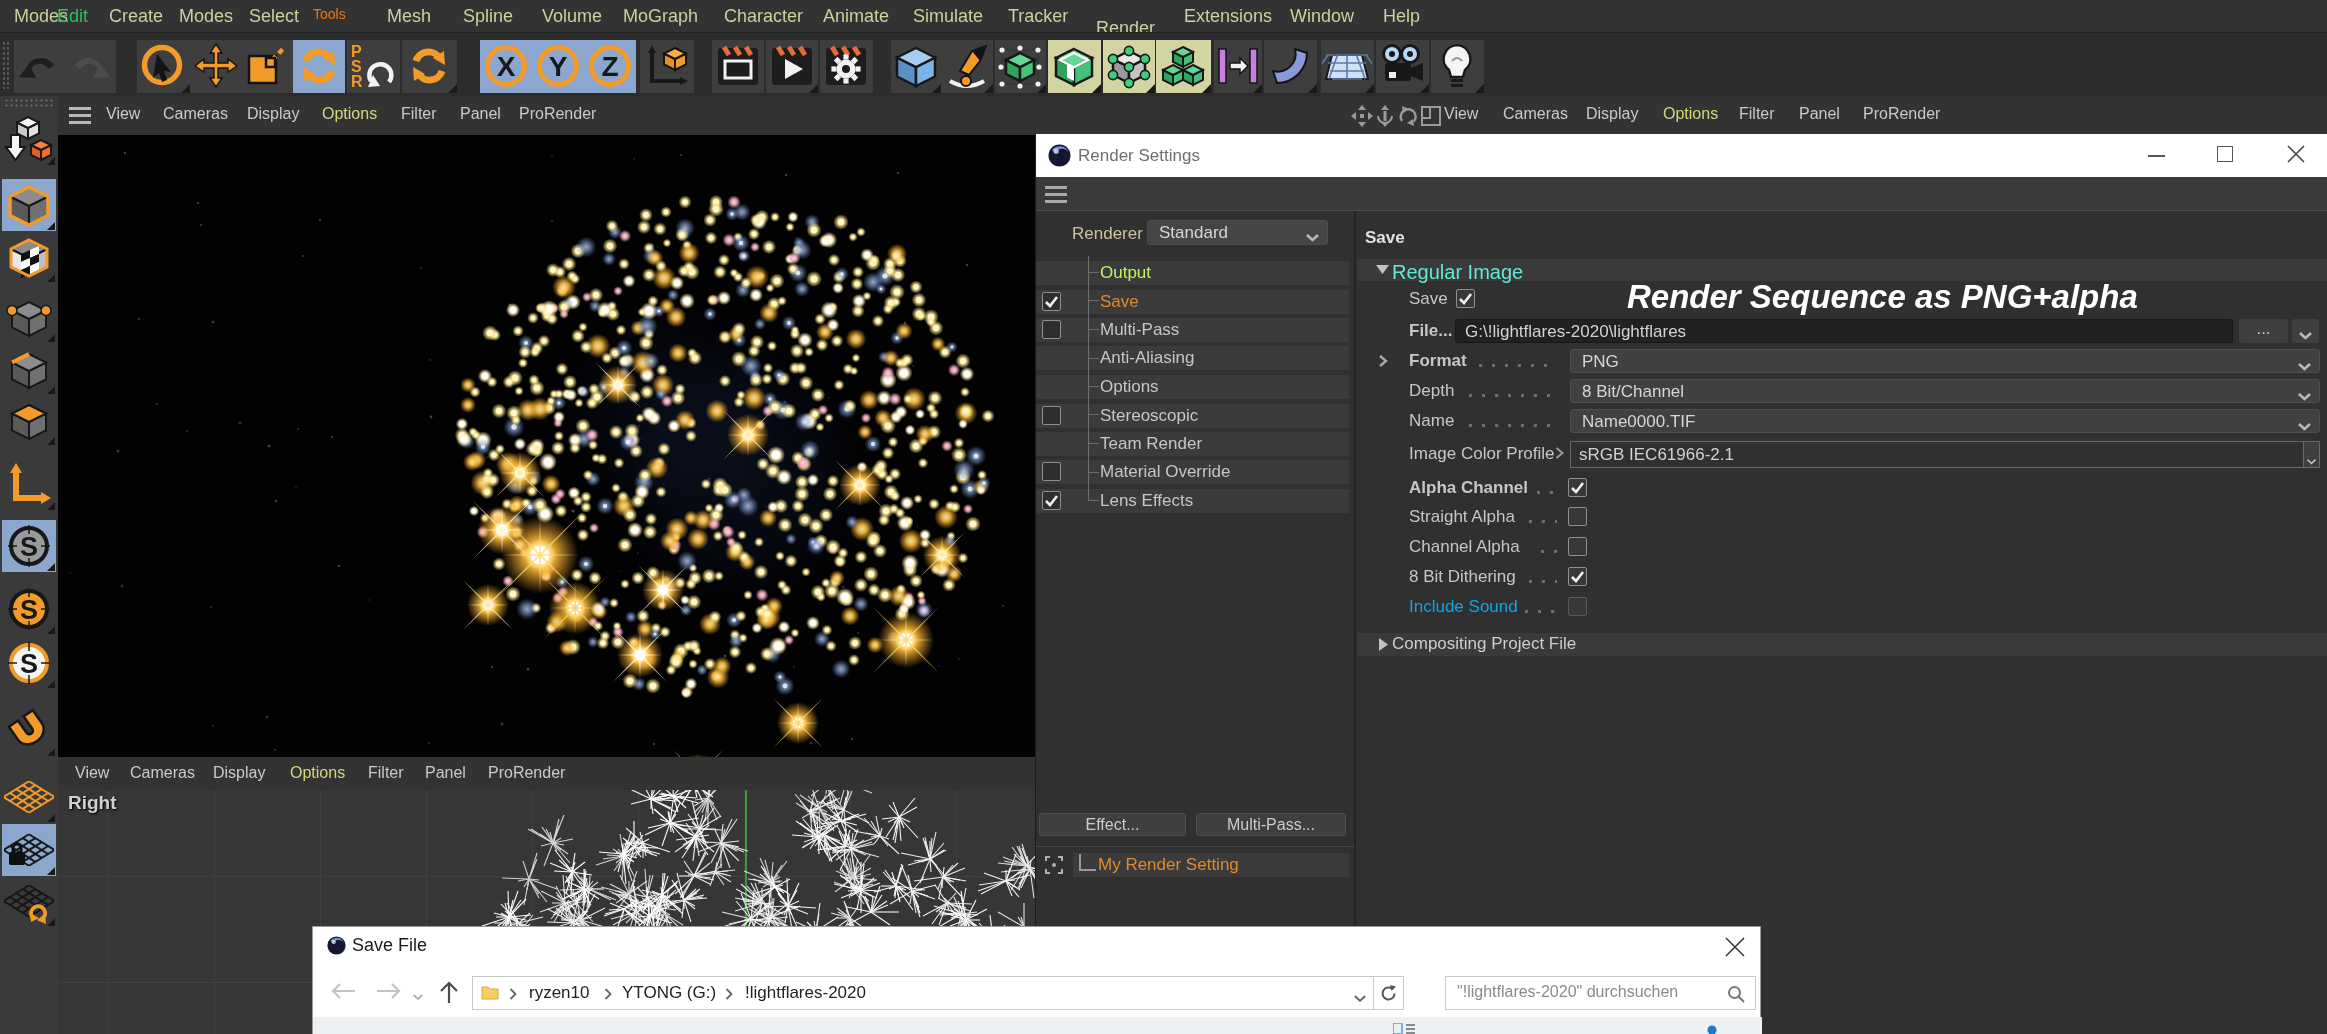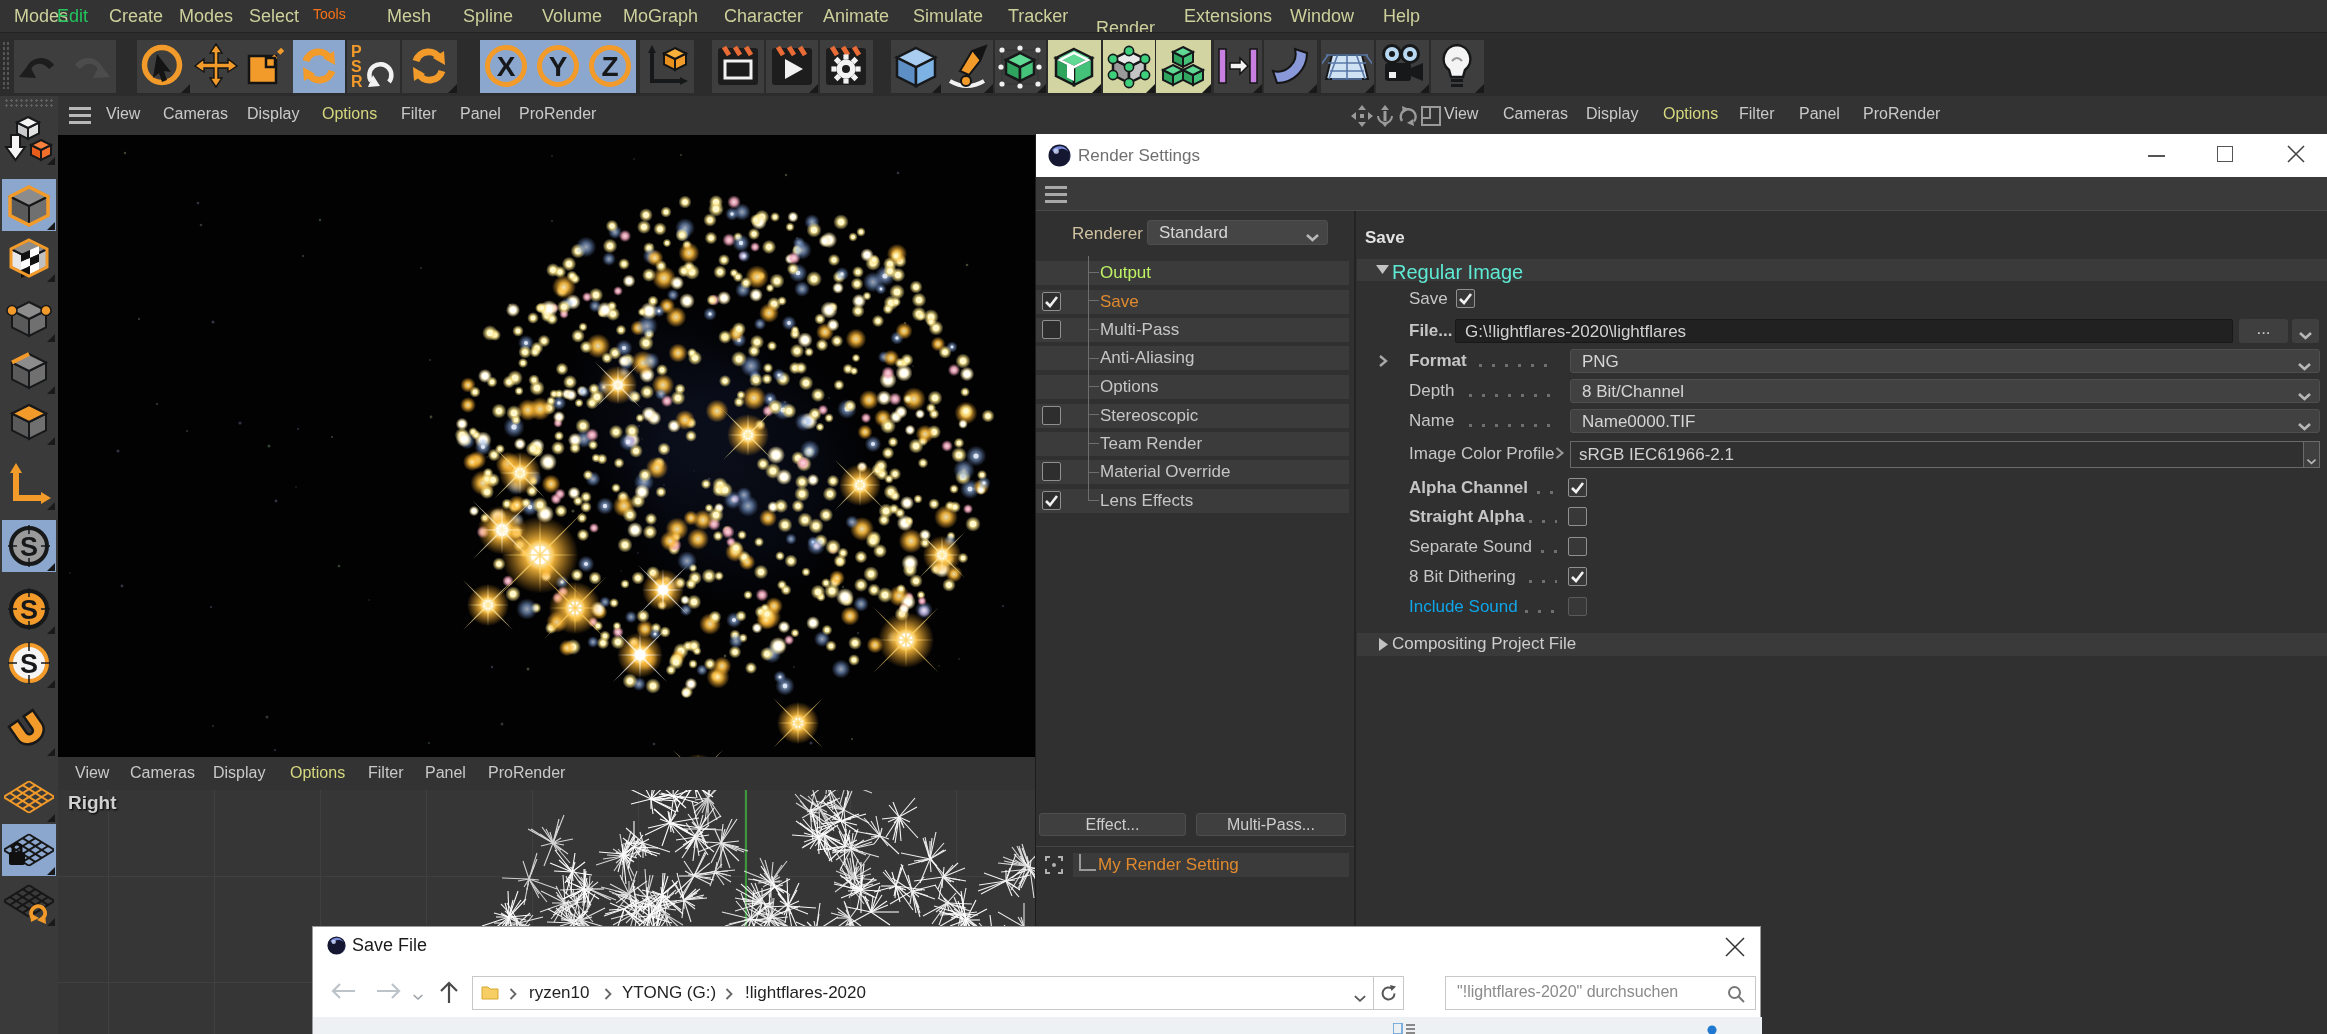--- a/index.html
+++ b/index.html
@@ -3482,20 +3482,21 @@
 <span class="abs" style="left:329px;top:94px;font-size:17px;font-weight:bold;color:#e2e2e2">Save</span>
 <div class="abs" style="left:321px;top:125px;width:971px;height:22px;background:#3a3a3a"></div>
 <svg class="abs" style="left:340px;top:130px" width="13" height="11" viewBox="0 0 13 11">
       <polygon points="0,1 13,1 6.5,10" fill="#c2c2c2"></polygon>
     </svg>
 <span class="abs" style="left:356px;top:127px;font-size:20px;color:#5eead4">Regular Image</span>
 <span class="abs" style="left:373px;top:155px;font-size:17px;font-weight:normal;color:#c6c6c6;white-space:nowrap">Save</span>
 <div class="chk" style="left:420px;top:155px;background:#383838"><svg width="17" height="17" viewBox="0 0 17 17">
         <path d="M3 9 l4 4 7-9" fill="none" stroke="#f2f2f2" stroke-width="2.6"></path>
       </svg></div>
+<span class="abs" style="left:591px;top:144px;font-size:33px;font-style:italic;font-weight:bold;color:#ffffff;white-space:nowrap">Render Sequence as PNG+alpha</span>
 <span class="abs" style="left:373px;top:187px;font-size:17px;font-weight:bold;color:#c6c6c6;white-space:nowrap">File...</span>
 <div class="abs" style="left:419px;top:185px;width:778px;height:24px;background:#212121;border:1px solid #181818;border-radius:2px;color:#d2d2d2;font-size:17px;line-height:23px;padding-left:9px">G:\!lightflares-2020\lightflares</div>
 <div class="abs" style="left:1203px;top:185px;width:49px;height:24px;background:#3f3f3f;border-radius:3px;color:#cccccc;font-size:17px;text-align:center;line-height:20px">...</div>
 <div class="abs" style="left:1256px;top:185px;width:27px;height:24px;background:#3f3f3f;border-radius:3px;text-align:center;padding-top:7px"><svg width="15" height="9" viewBox="0 0 15 9">
         <path d="M2 2 L7.5 7 L13 2" fill="none" stroke="#b8b8b8" stroke-width="2.6"></path>
       </svg></div>
 <svg class="abs" style="left:342px;top:220px" width="10" height="14" viewBox="0 0 10 14">
       <path d="M2 2 l6 5 -6 5" fill="none" stroke="#a8a8a8" stroke-width="2.4"></path>
     </svg>
 <span class="abs" style="left:373px;top:217px;font-size:17px;font-weight:bold;color:#c6c6c6;white-space:nowrap">Format</span>
@@ -3519,24 +3520,24 @@
     </svg>
 <div class="abs" style="left:534px;top:307px;width:734px;height:27px;background:#303030;border:1px solid #6a6a6a;color:#d2d2d2;font-size:17px;line-height:26px;padding-left:8px">sRGB IEC61966-2.1</div>
 <div class="abs" style="left:1268px;top:307px;width:16px;height:27px;background:#3f3f3f;border:1px solid #6a6a6a;border-left:none;text-align:center;padding-top:9px"><svg width="11" height="7" viewBox="0 0 15 9">
         <path d="M2 2 L7.5 7 L13 2" fill="none" stroke="#b8b8b8" stroke-width="2.2"></path>
       </svg></div>
 <span class="abs" style="left:373px;top:344px;font-size:17px;font-weight:bold;color:#c6c6c6;white-space:nowrap">Alpha Channel</span>
 <div class="dots" style="left:501px;top:357px;width:20px"></div>
 <div class="chk" style="left:532px;top:344px;background:#383838"><svg width="17" height="17" viewBox="0 0 17 17">
         <path d="M3 9 l4 4 7-9" fill="none" stroke="#f2f2f2" stroke-width="2.6"></path>
       </svg></div>
-<span class="abs" style="left:373px;top:373px;font-size:17px;font-weight:bold;color:#c6c6c6;white-space:nowrap">Straight Alpha</span>
+<span class="abs" style="left:373px;top:373px;font-size:17px;font-weight:normal;color:#c6c6c6;white-space:nowrap">Straight Alpha</span>
 <div class="dots" style="left:493px;top:386px;width:28px"></div>
 <div class="chk" style="left:532px;top:373px;background:#383838"></div>
-<span class="abs" style="left:373px;top:403px;font-size:17px;font-weight:normal;color:#c6c6c6;white-space:nowrap">Separate Sound</span>
+<span class="abs" style="left:373px;top:403px;font-size:17px;font-weight:normal;color:#c6c6c6;white-space:nowrap">Channel Alpha</span>
 <div class="dots" style="left:505px;top:416px;width:16px"></div>
 <div class="chk" style="left:532px;top:403px;background:#383838"></div>
 <span class="abs" style="left:373px;top:433px;font-size:17px;font-weight:normal;color:#c6c6c6;white-space:nowrap">8 Bit Dithering</span>
 <div class="dots" style="left:493px;top:446px;width:28px"></div>
 <div class="chk" style="left:532px;top:433px;background:#383838"><svg width="17" height="17" viewBox="0 0 17 17">
         <path d="M3 9 l4 4 7-9" fill="none" stroke="#f2f2f2" stroke-width="2.6"></path>
       </svg></div>
 <span class="abs" style="left:373px;top:463px;font-size:17px;font-weight:normal;color:#0ea5e9;white-space:nowrap">Include Sound</span>
 <div class="dots" style="left:489px;top:476px;width:32px"></div>
 <div class="chk dim" style="left:532px;top:463px;background:#383838"></div>

